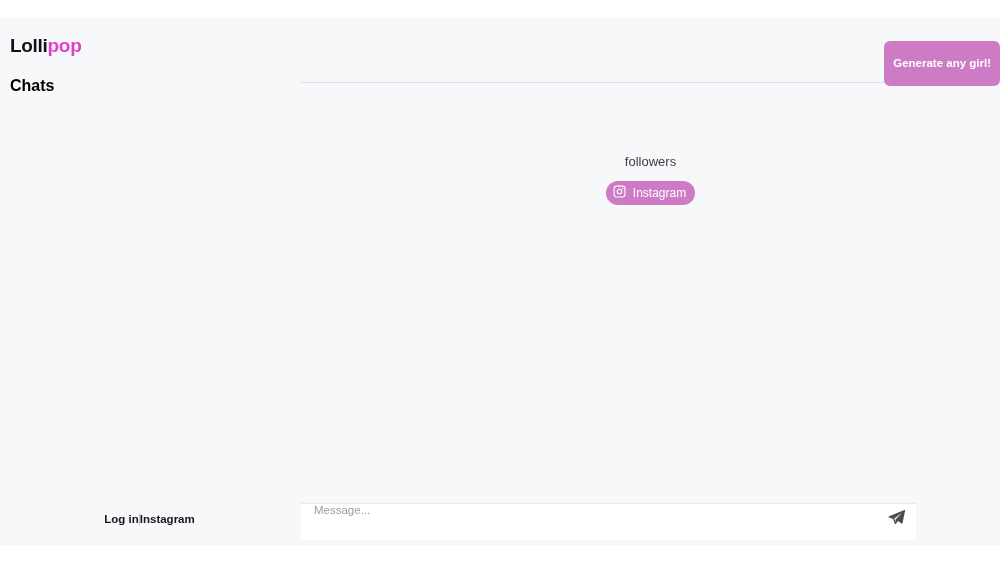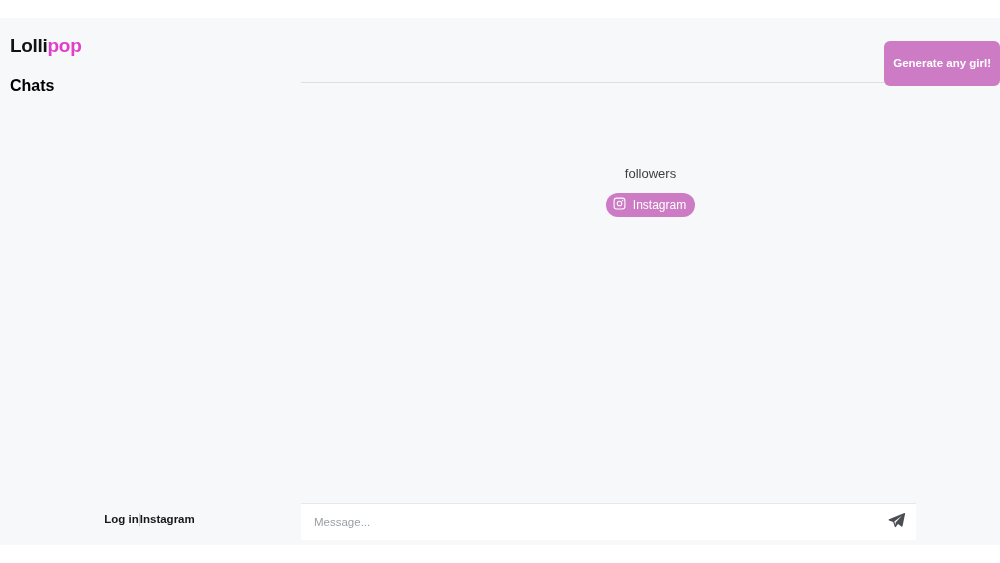--- a/index.html
+++ b/index.html
@@ -119,21 +119,21 @@
     white-space: nowrap;
     font-family: "Liberation Sans", sans-serif;
     line-height: 1.1;
   }
   .chat-body {
     position: relative;
     height: 420px;
   }
   .profile-block {
     position: absolute;
-    top: 84px;
+    top: 72px;
     left: 0;
     width: 699px;
     display: flex;
     flex-direction: column;
     align-items: center;
     gap: 13px;
   }
   .followers-text {
     font-size: 13px;
     color: #3d4045;
@@ -160,21 +160,21 @@
   .message-bar {
     position: absolute;
     left: 301px;
     top: 503px;
     width: 615px;
     height: 37px;
     background: #ffffff;
     border-top: 1px solid #e6e8eb;
     box-sizing: border-box;
     display: flex;
-    align-items: center;
+    align-items: flex-start;
   }
   .message-input {
     flex: 1;
     border: none;
     outline: none;
     background: transparent;
     font-size: 11.5px;
     color: #3a3d42;
     font-family: "Liberation Sans", sans-serif;
     padding: 0 0 0 13px;

